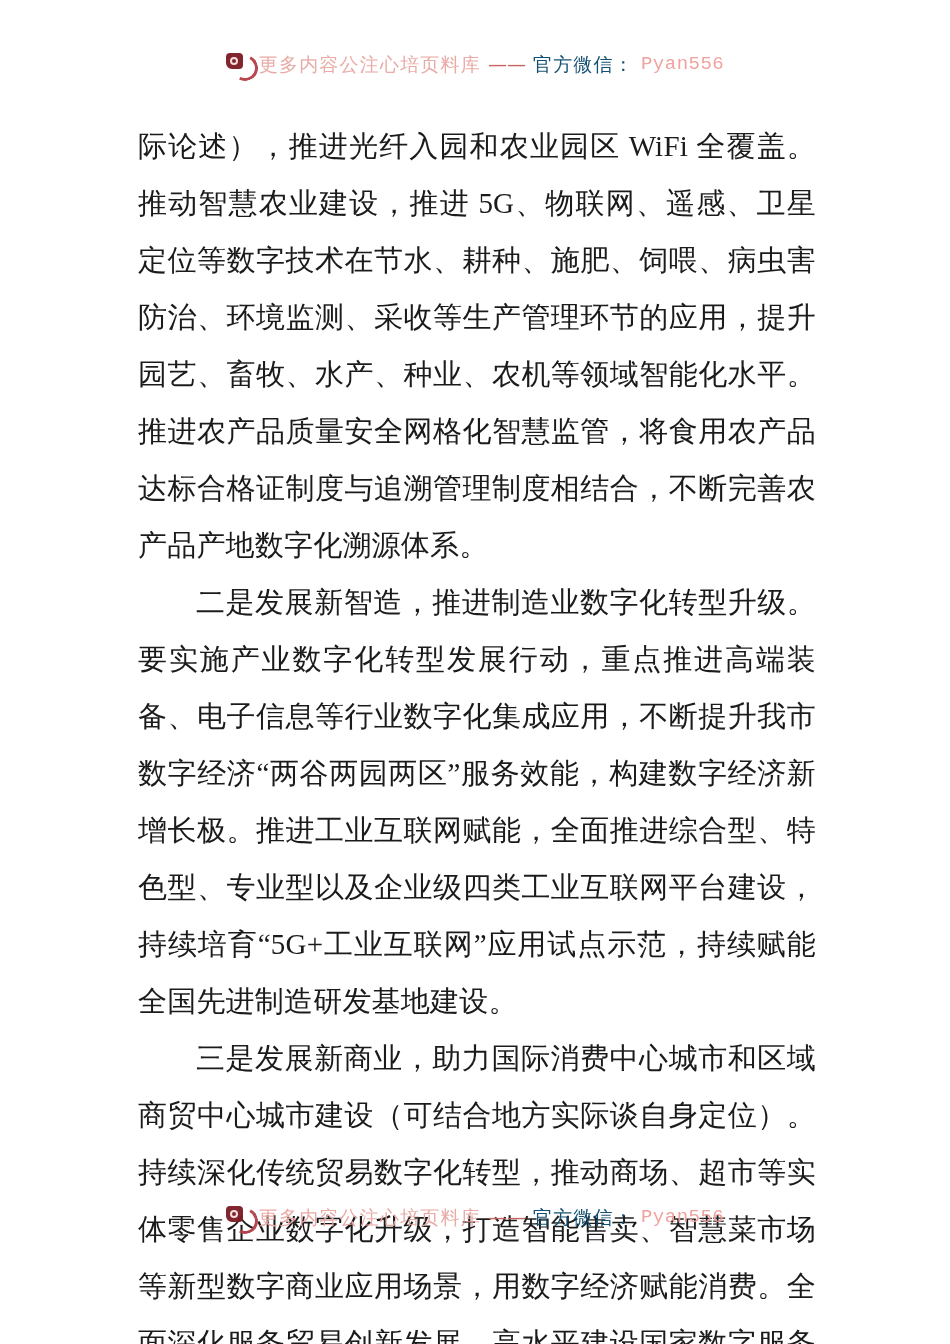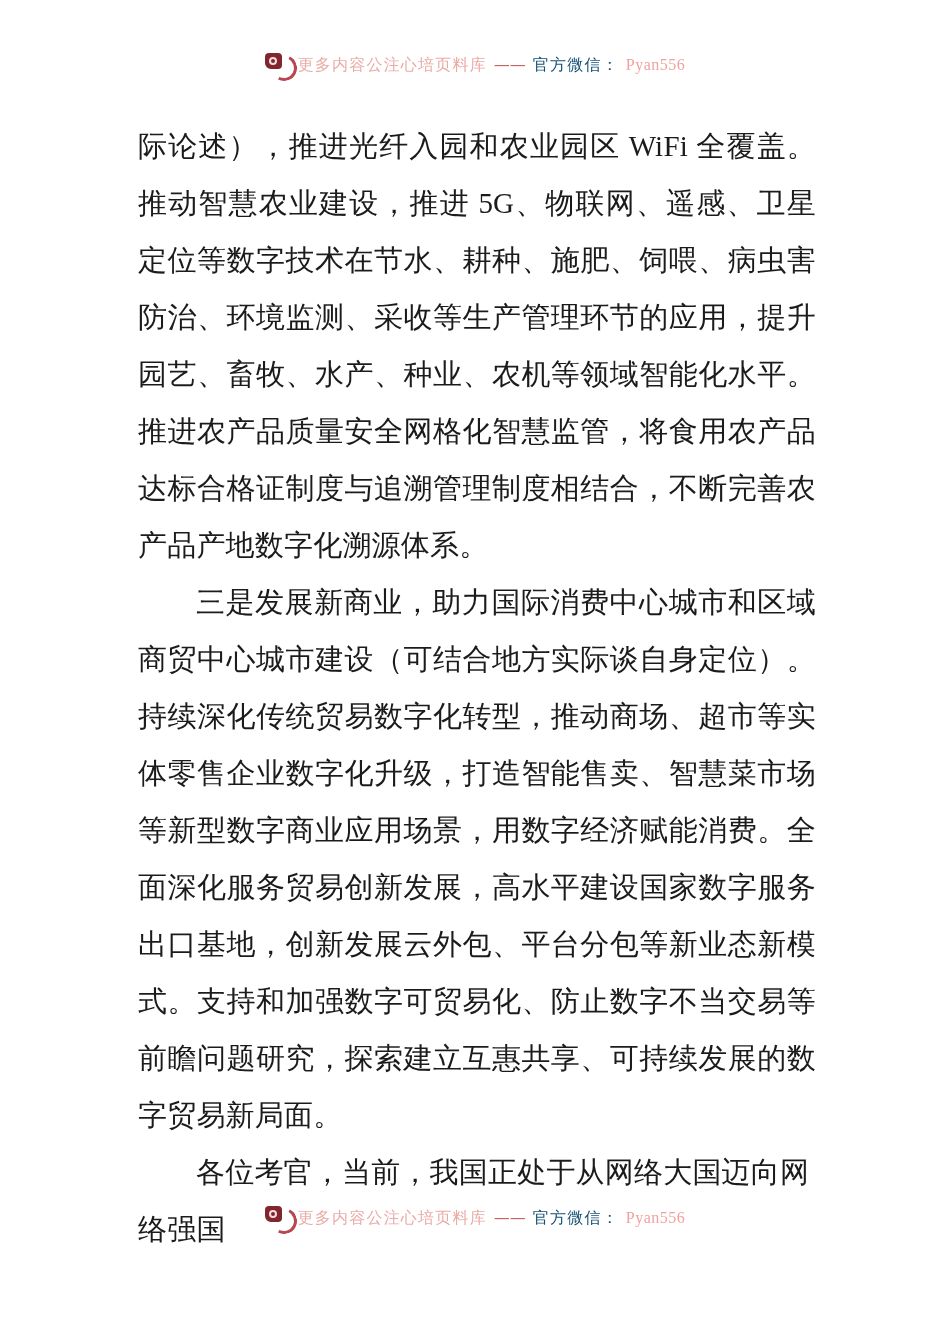--- a/index.html
+++ b/index.html
@@ -65,31 +65,31 @@
     width: 20px; height: 20px;
     border: 3px solid #b5434b;
     border-top-color: transparent;
     border-left-color: transparent;
     border-radius: 50%;
     transform: rotate(-18deg);
   }
 
   .wm-text {
     font-family: "DejaVu Sans", "Liberation Sans", sans-serif;
-    font-size: 16px;
+    font-size: 19px;
     letter-spacing: 1.2px;
     white-space: nowrap;
     line-height: 1;
   }
   .wm-main  { color: #e8a9a4; }
   .wm-dash  { color: #c8605c; letter-spacing: 0; }
   .wm-mid   { color: #0c4a6e; }
   .wm-id {
     color: #ef9f9b;
-    font-family: Liberation Serif, serif;
+    font-family: Liberation Mono, monospace;
     letter-spacing: 0.5px;
   }
 
   
   .body-text {
     position: absolute;
     left: 138px;
     top: 118px;
     width: 678px;
   }
@@ -117,20 +117,21 @@
       <span class="swoosh"></span>
     </span>
     <span class="wm-text wm-main">更多内容公注心培页料库</span>
     <span class="wm-text wm-dash">——</span>
     <span class="wm-text wm-mid">官方微信：</span>
     <span class="wm-text wm-id">Pyan556</span>
   </div>
 
   <div class="body-text">
     <p class="para">际论述），推进光纤入园和农业园区 WiFi 全覆盖。推动智慧农业建设，推进 5G、物联网、遥感、卫星定位等数字技术在节水、耕种、施肥、饲喂、病虫害防治、环境监测、采收等生产管理环节的应用，提升园艺、畜牧、水产、种业、农机等领域智能化水平。推进农产品质量安全网格化智慧监管，将食用农产品达标合格证制度与追溯管理制度相结合，不断完善农产品产地数字化溯源体系。</p>
+    <p class="para indent">二是发展新智造，推进制造业数字化转型升级。要实施产业数字化转型发展行动，重点推进高端装备、电子信息等行业数字化集成应用，不断提升我市数字经济“两谷两园两区”服务效能，构建数字经济新增长极。推进工业互联网赋能，全面推进综合型、特色型、专业型以及企业级四类工业互联网平台建设，持续培育“5G+工业互联网”应用试点示范，持续赋能全国先进制造研发基地建设。</p>
     <p class="para indent">三是发展新商业，助力国际消费中心城市和区域商贸中心城市建设（可结合地方实际谈自身定位）。持续深化传统贸易数字化转型，推动商场、超市等实体零售企业数字化升级，打造智能售卖、智慧菜市场等新型数字商业应用场景，用数字经济赋能消费。全面深化服务贸易创新发展，高水平建设国家数字服务出口基地，创新发展云外包、平台分包等新业态新模式。支持和加强数字可贸易化、防止数字不当交易等前瞻问题研究，探索建立互惠共享、可持续发展的数字贸易新局面。</p>
     <p class="para indent">各位考官，当前，我国正处于从网络大国迈向网络强国</p>
   </div>
 
   <div class="watermark bottom">
     <span class="wm-logo">
       <span class="badge"></span>
       <span class="swoosh"></span>
     </span>
     <span class="wm-text wm-main">更多内容公注心培页料库</span>

